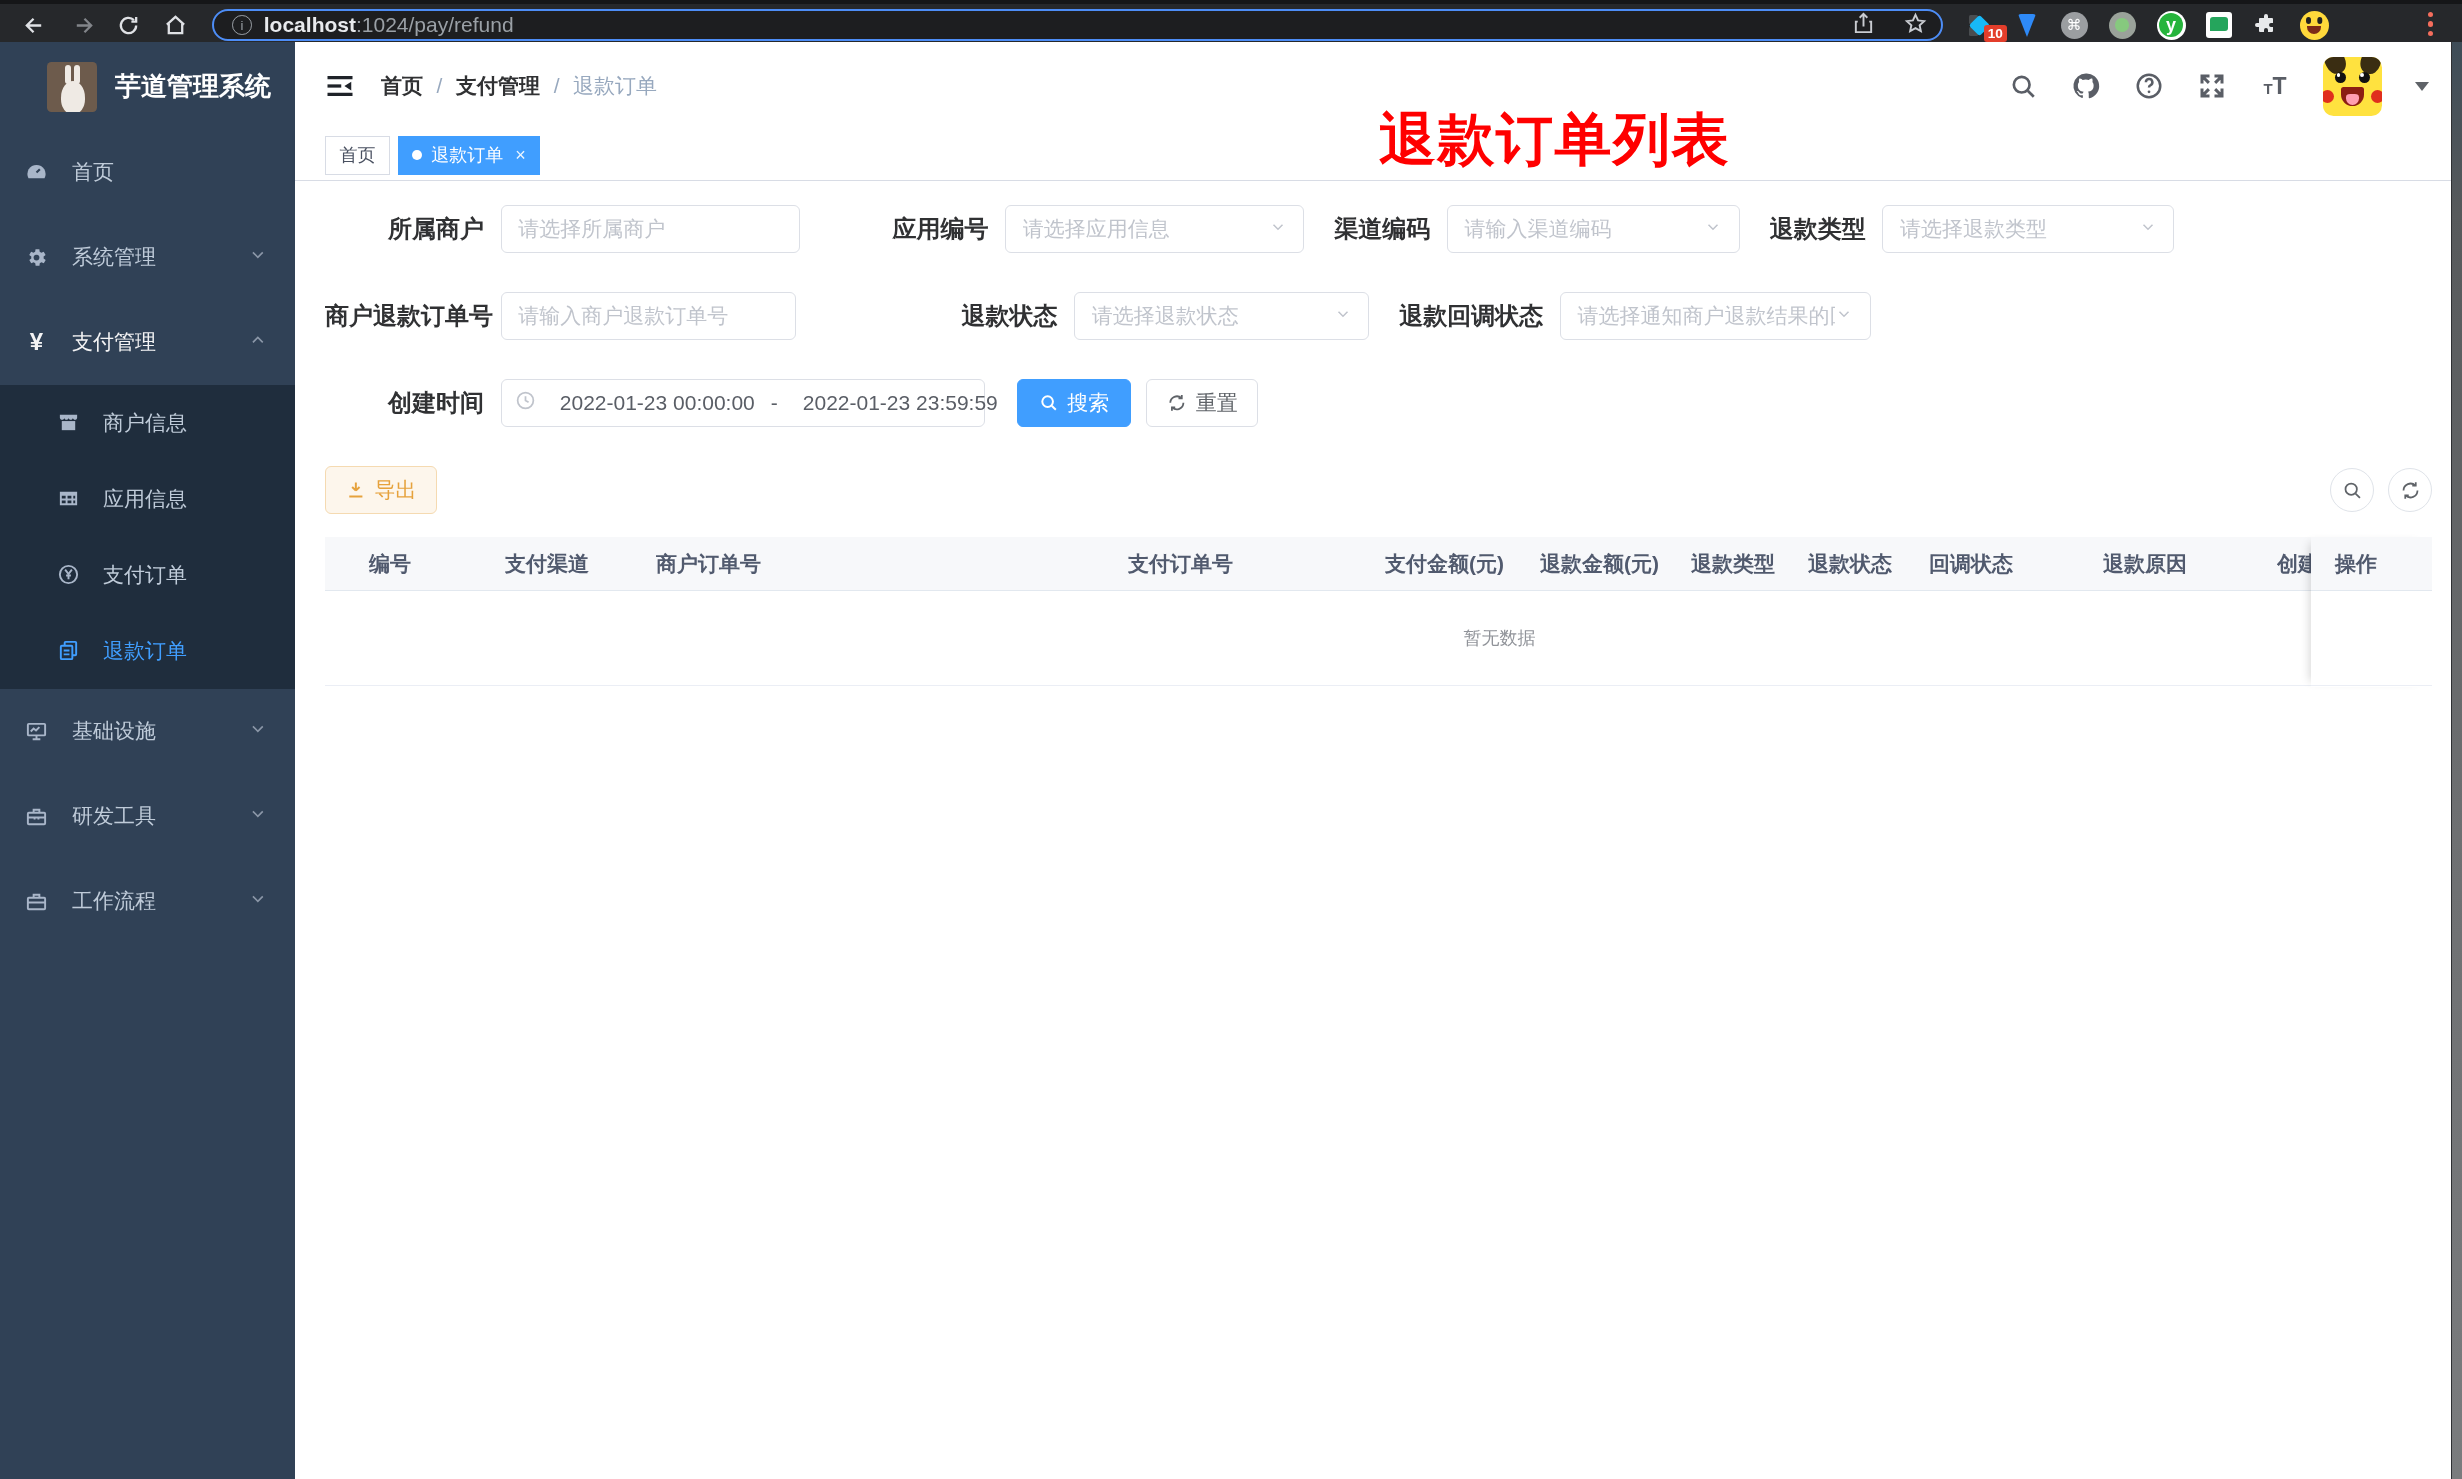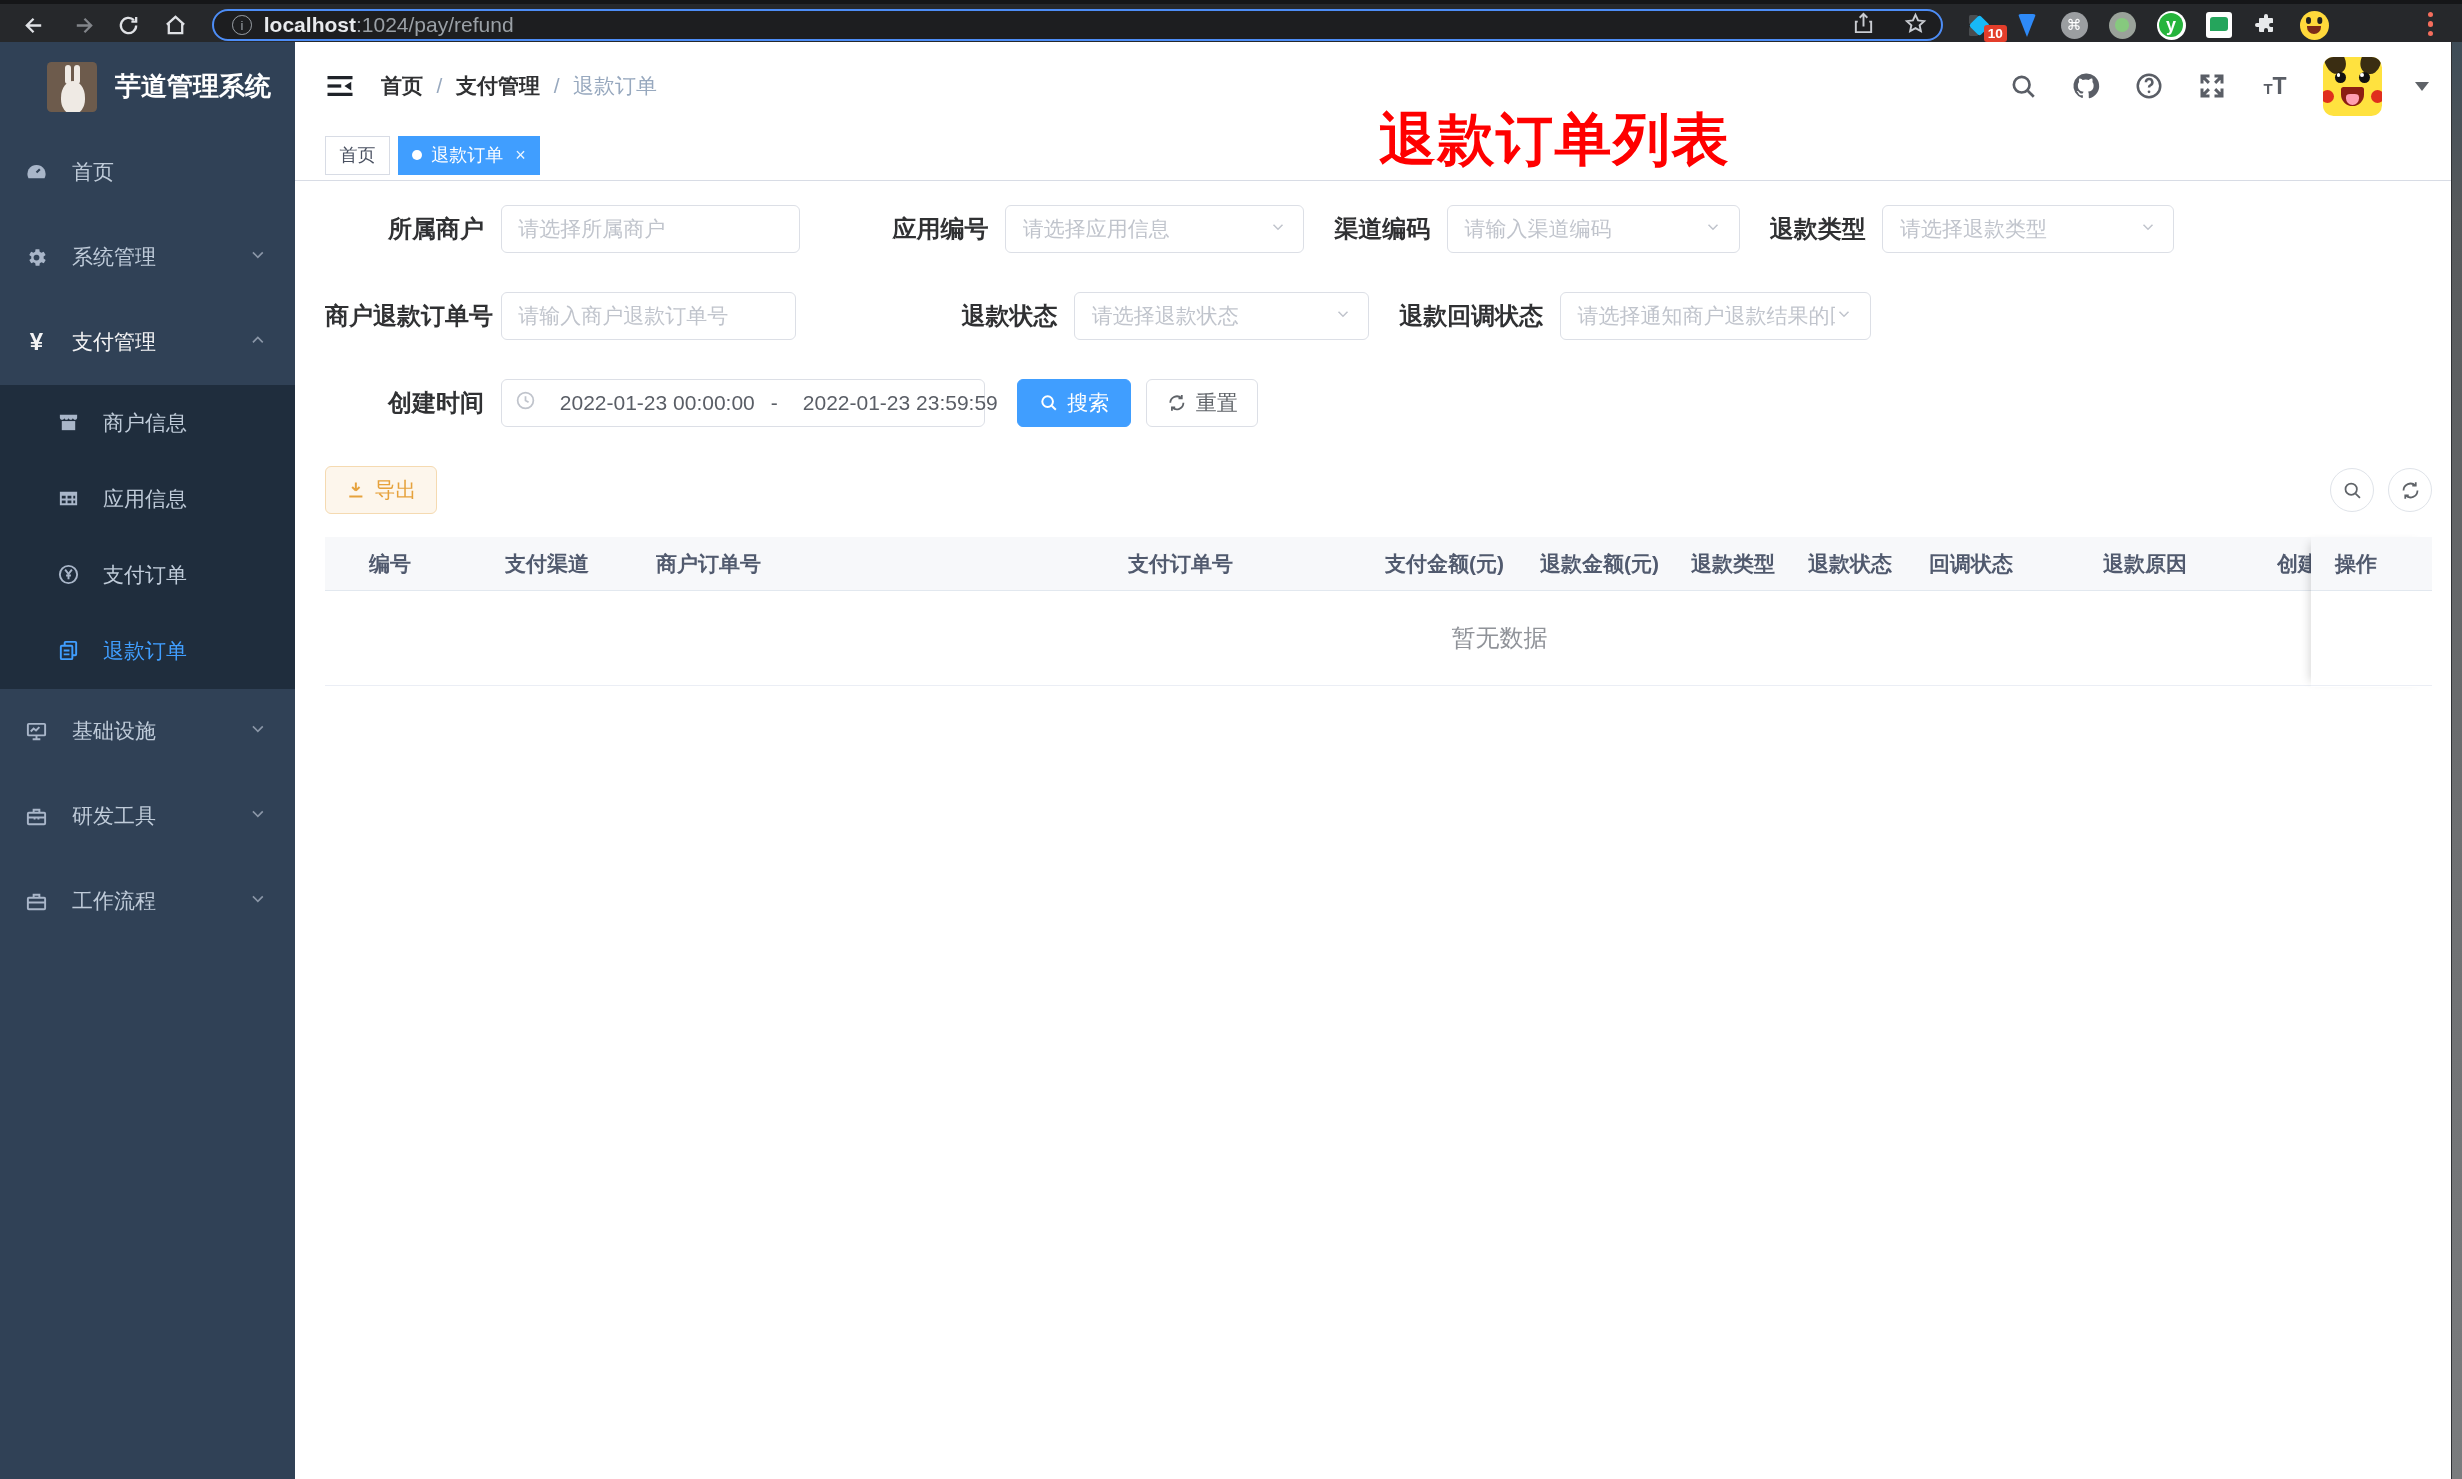--- a/index.html
+++ b/index.html
@@ -128,21 +128,21 @@
   .toolbar-row { display:flex; align-items:center; margin-bottom:23px; }
   .tool-icons { margin-left:auto; display:flex; gap:13.6px; }
   .tool-circle { width:44px; height:44px; border:1.5px solid #dfe3e9; border-radius:50%; color:#5f6368;
     display:flex; align-items:center; justify-content:center; cursor:pointer; background:#fff; }
 
   
   .table { position:relative; width:100%; }
   .thead { display:flex; align-items:center; height:54px; background:#f7f8fa; font-size:21px; font-weight:700; color:#515a6e; border-bottom:0.8px solid #e2e8ef; }
   .th { white-space:nowrap; overflow:hidden; flex:none; }
   .tbody-empty { height:95px; border-bottom:0.8px solid #ebeef5; display:flex; align-items:center; justify-content:center; }
-  .empty-text { color:#909399; font-size:24px; transform:translateX(121px); }
+  .empty-text { color:#909399; font-size:18px; transform:translateX(121px); }
   .fixed-op { position:absolute; top:0; right:0; width:121px; height:150px; box-shadow:-7.6px 0 9px -6px rgba(0,0,0,.16); }
   .fixed-op .op-h { height:54px; background:#f7f8fa; border-bottom:0.8px solid #e2e8ef; display:flex; align-items:center; font-size:21px; font-weight:700; color:#515a6e; padding-left:24px; }
   .fixed-op .op-b { height:95px; background:#fff; border-bottom:0.8px solid #ebeef5; }
 
   
   .scrollstrip { position:absolute; right:0; top:0; bottom:0; width:10.6px;
     background:linear-gradient(180deg,#3e4c57 0%,#575a5c 12%,#6e7072 55%,#7a7c7e 100%);
     border-left:1.5px solid #2e3033; }
 </style>
 </head>

